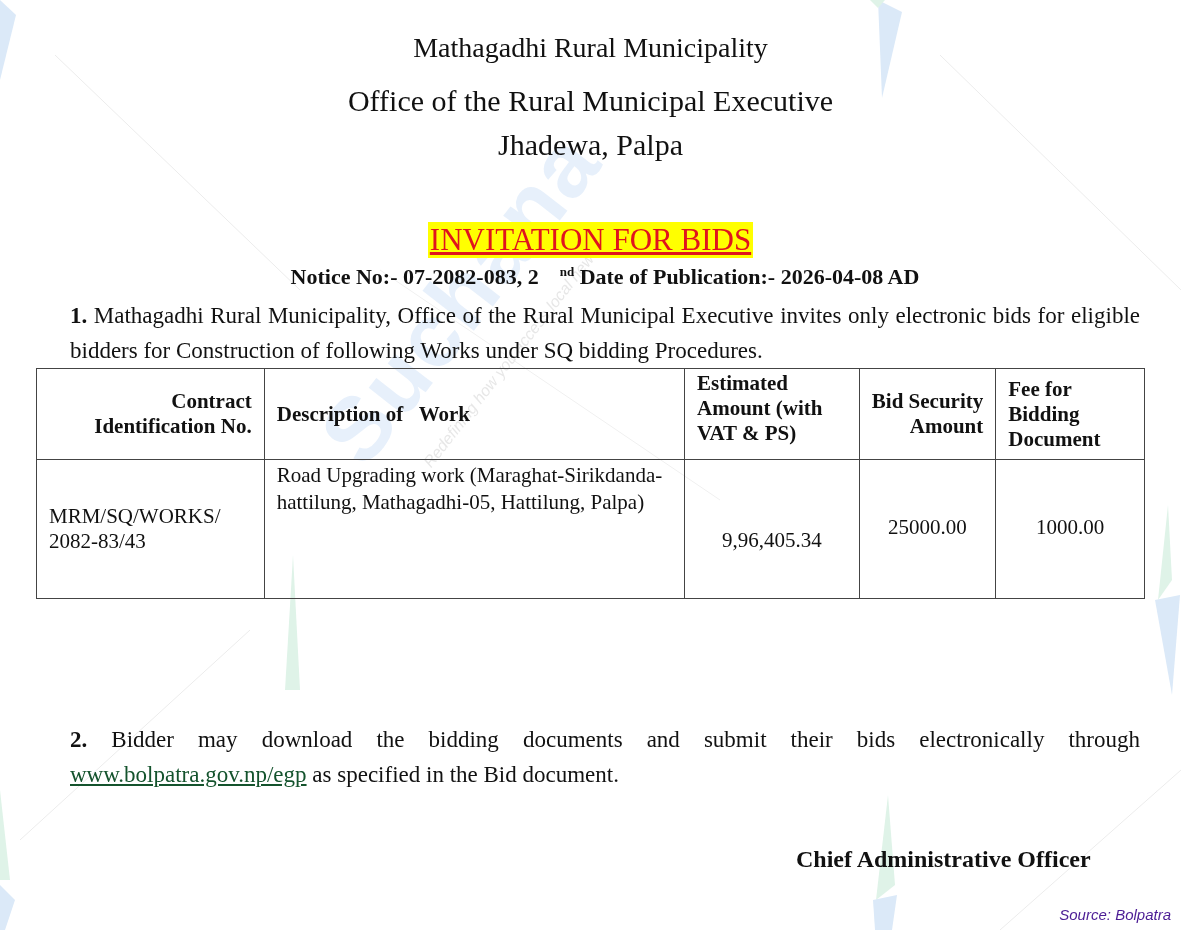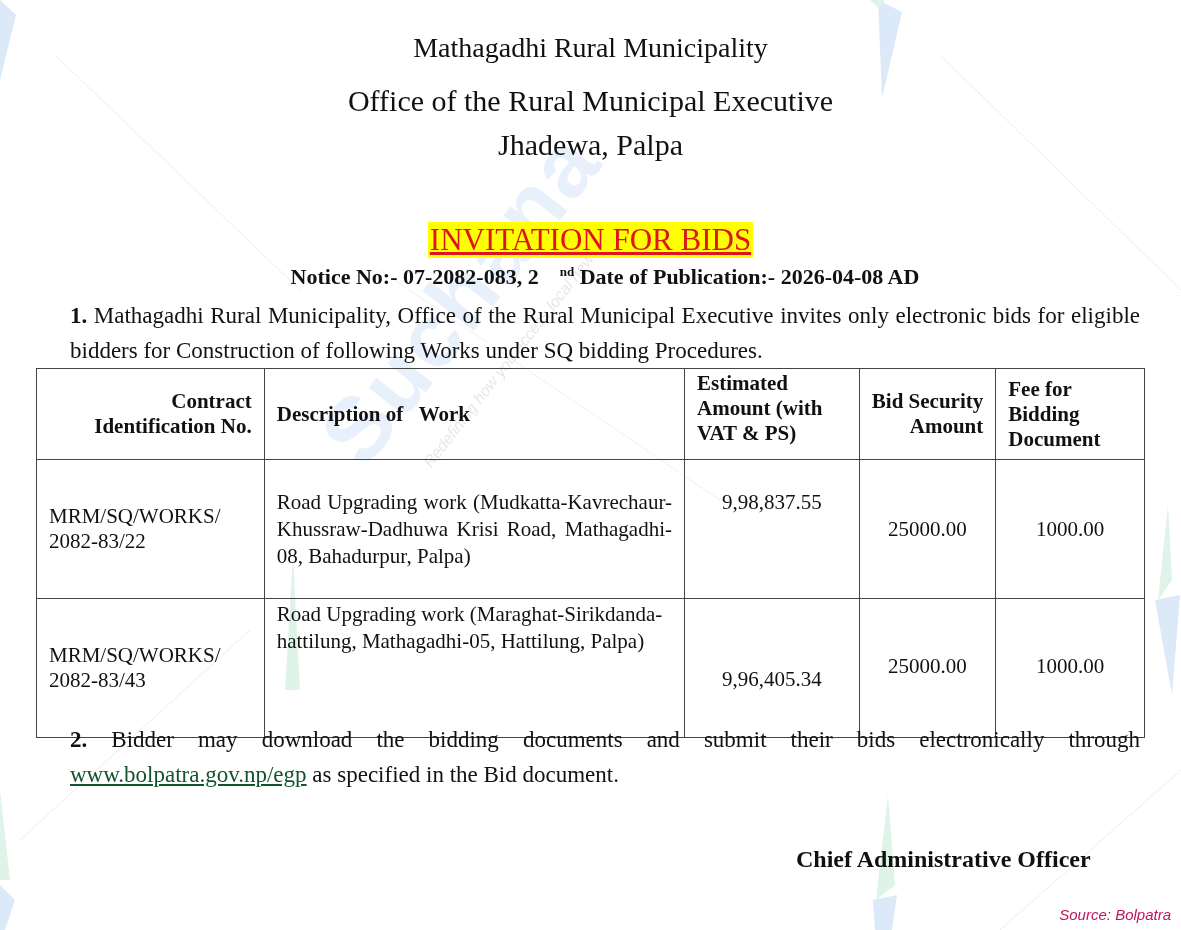--- a/index.html
+++ b/index.html
@@ -26,21 +26,21 @@
   table.bids td, table.bids th { border: 1.5px solid #444; font-size: 21px; vertical-align: middle; padding: 0 12px; }
   table.bids th { font-weight: bold; height: 88px; }
   .c1 { width: 203px; } .c2 { width: 397px; } .c3 { width: 150px; } .c4 { width: 112px; } .c5 { width: 124px; }
   .th-left { text-align: left; }
   .th-center { text-align: right; }
   .desc { text-align: justify; text-align-last: left; line-height: 27px; }
   .row1 td { height: 108px; }
   .row2 td { height: 116px; }
   .num { text-align: center; }
   .signature { position: absolute; top: 846px; left: 796px; font-weight: bold; font-size: 24px; }
-  .source { position: absolute; top: 906px; right: 10px; font-family: "Liberation Sans", "DejaVu Sans", sans-serif; font-style: italic; font-size: 15px; color: #be185d; }
+  .source { position: absolute; top: 906px; right: 10px; font-family: "Liberation Sans", "DejaVu Sans", sans-serif; font-style: italic; font-size: 15px; color: #4c1d95; }
   .watermark-text { position: absolute; left: 300px; top: 420px; transform: rotate(-52deg); transform-origin: 0 0; color: rgba(60,130,220,0.12); font-family: "Liberation Sans", sans-serif; font-weight: bold; font-size: 90px; letter-spacing: 2px; pointer-events: none; }
   .watermark-sub { position: absolute; left: 420px; top: 460px; transform: rotate(-52deg); transform-origin: 0 0; color: rgba(120,120,120,0.18); font-family: "Liberation Sans", sans-serif; font-style: italic; font-size: 16px; pointer-events: none; }
 </style>
 </head>
 <body>
 
 <svg class="wm" width="1181" height="930" style="left:0;top:0;">
   <polygon points="0,0 16,15 0,80" fill="#dbe9f8"></polygon>
   <polygon points="878,0 902,12 882,98" fill="#dbe9f8"></polygon>
   <polygon points="870,0 885,0 878,8" fill="#dff3e8"></polygon>
@@ -80,27 +80,20 @@
   <thead>
     <tr>
       <th class="c1 th-center">Contract Identification No.</th>
       <th class="c2 th-left" style="white-space:pre;">Description of   Work</th>
       <th class="c3 th-left" style="vertical-align:top;padding-top:2px;">Estimated Amount (with VAT &amp; PS)</th>
       <th class="c4 th-center">Bid Security Amount</th>
       <th class="c5 th-left">Fee for Bidding Document</th>
     </tr>
   </thead>
   <tbody>
-    <tr class="row1">
-      <td>MRM/SQ/WORKS/ 2082-83/22</td>
-      <td class="desc">Road Upgrading work (Mudkatta-Kavrechaur-Khussraw-Dadhuwa Krisi Road, Mathagadhi-08, Bahadurpur, Palpa)</td>
-      <td class="num" style="vertical-align:top;padding-top:30px;">9,98,837.55</td>
-      <td class="num">25000.00</td>
-      <td class="num">1000.00</td>
-    </tr>
     <tr class="row2">
       <td>MRM/SQ/WORKS/ 2082-83/43</td>
       <td class="desc" style="text-align:left;vertical-align:top;padding-top:2px;">Road Upgrading work (Maraghat-Sirikdanda-hattilung, Mathagadhi-05, Hattilung, Palpa)</td>
       <td class="num" style="padding-top:22px;">9,96,405.34</td>
       <td class="num" style="padding-bottom:4px;">25000.00</td>
       <td class="num" style="padding-bottom:4px;">1000.00</td>
     </tr>
   </tbody>
 </table>
 

